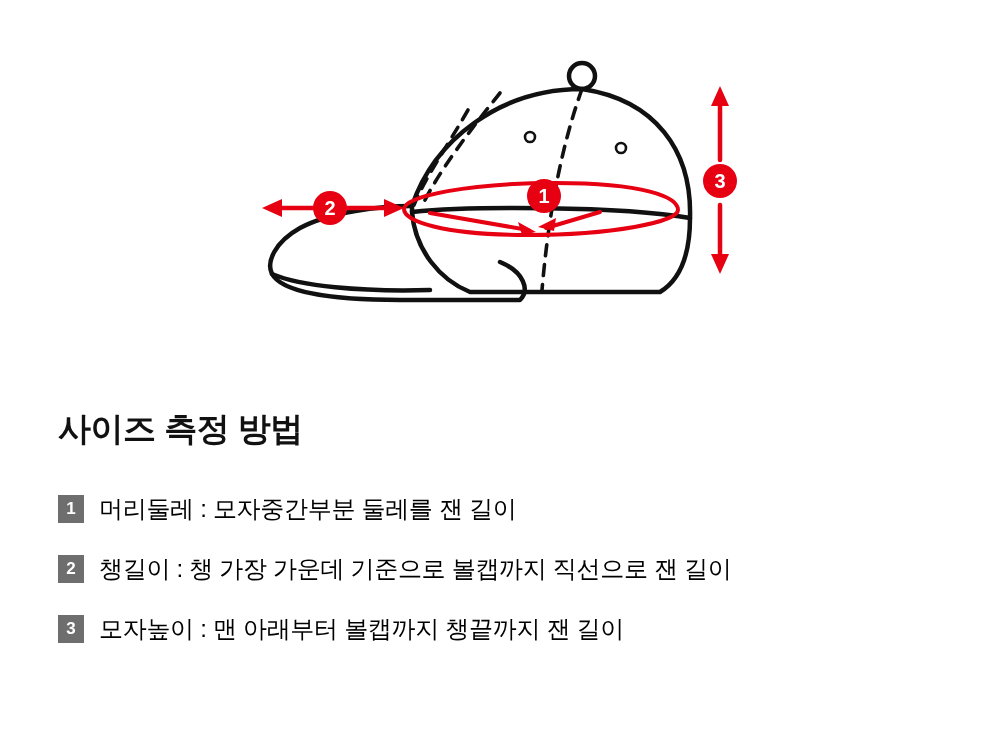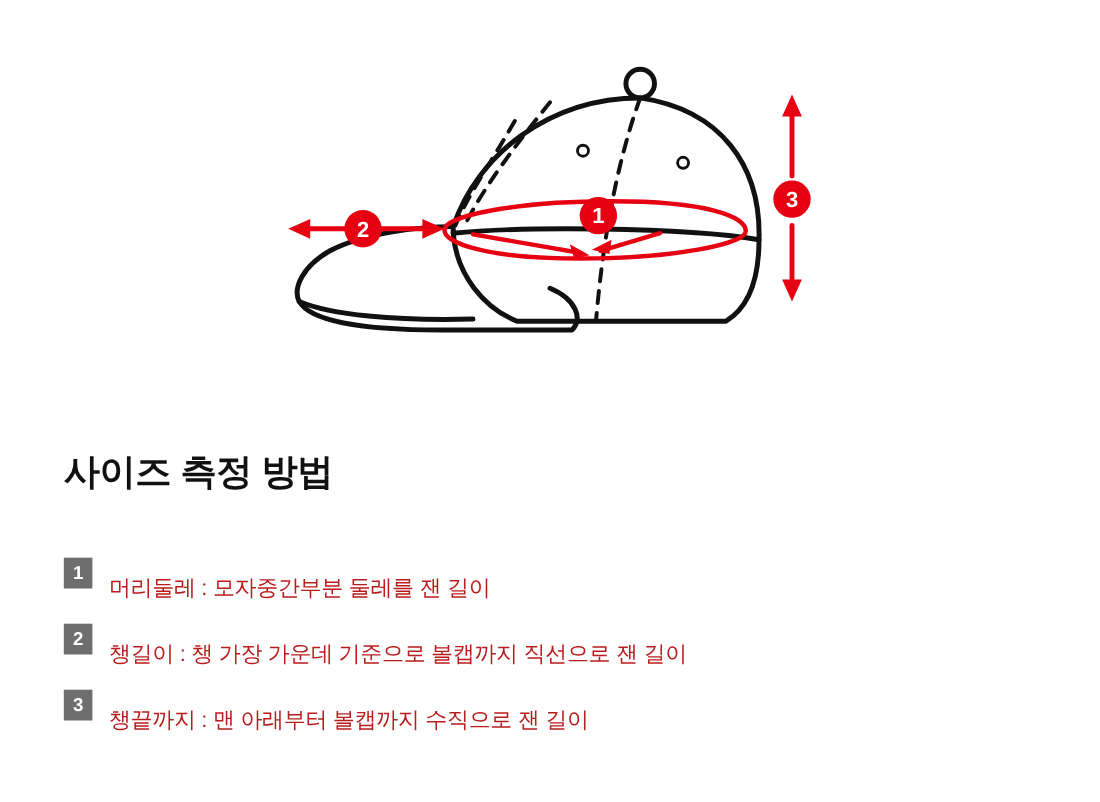--- a/index.html
+++ b/index.html
@@ -61,25 +61,24 @@
     font-size: 17px;
     font-weight: bold;
     display: flex;
     align-items: center;
     justify-content: center;
     margin-right: 15px;
     flex: none;
   }
 
   .legend-text {
-    font-size: 20px;
-    color: #b91c1c;
+    font-size: 24px;
+    color: #000000;
     letter-spacing: -0.3px;
     white-space: nowrap;
-    margin-top: 28px;
   }
 </style>
 </head>
 <body>
 
 <div id="diagram-area">
   <svg width="1000" height="380" viewBox="0 0 1000 380" xmlns="http://www.w3.org/2000/svg">
 
     <g fill="none" stroke="#111111" stroke-width="4.5" stroke-linejoin="round" stroke-linecap="round">
 
@@ -164,15 +163,15 @@
     <div class="legend-text">머리둘레 : 모자중간부분 둘레를 잰 길이</div>
   </div>
 
   <div class="legend-row" data-row="1">
     <div class="legend-badge">2</div>
     <div class="legend-text">챙길이 : 챙 가장 가운데 기준으로 볼캡까지 직선으로 잰 길이</div>
   </div>
 
   <div class="legend-row" data-row="2">
     <div class="legend-badge">3</div>
-    <div class="legend-text">챙끝까지 : 맨 아래부터 볼캡까지 수직으로 잰 길이</div>
+    <div class="legend-text">모자높이 : 맨 아래부터 볼캡까지 챙끝까지 잰 길이</div>
   </div>
 </div>
 
 </body></html>

